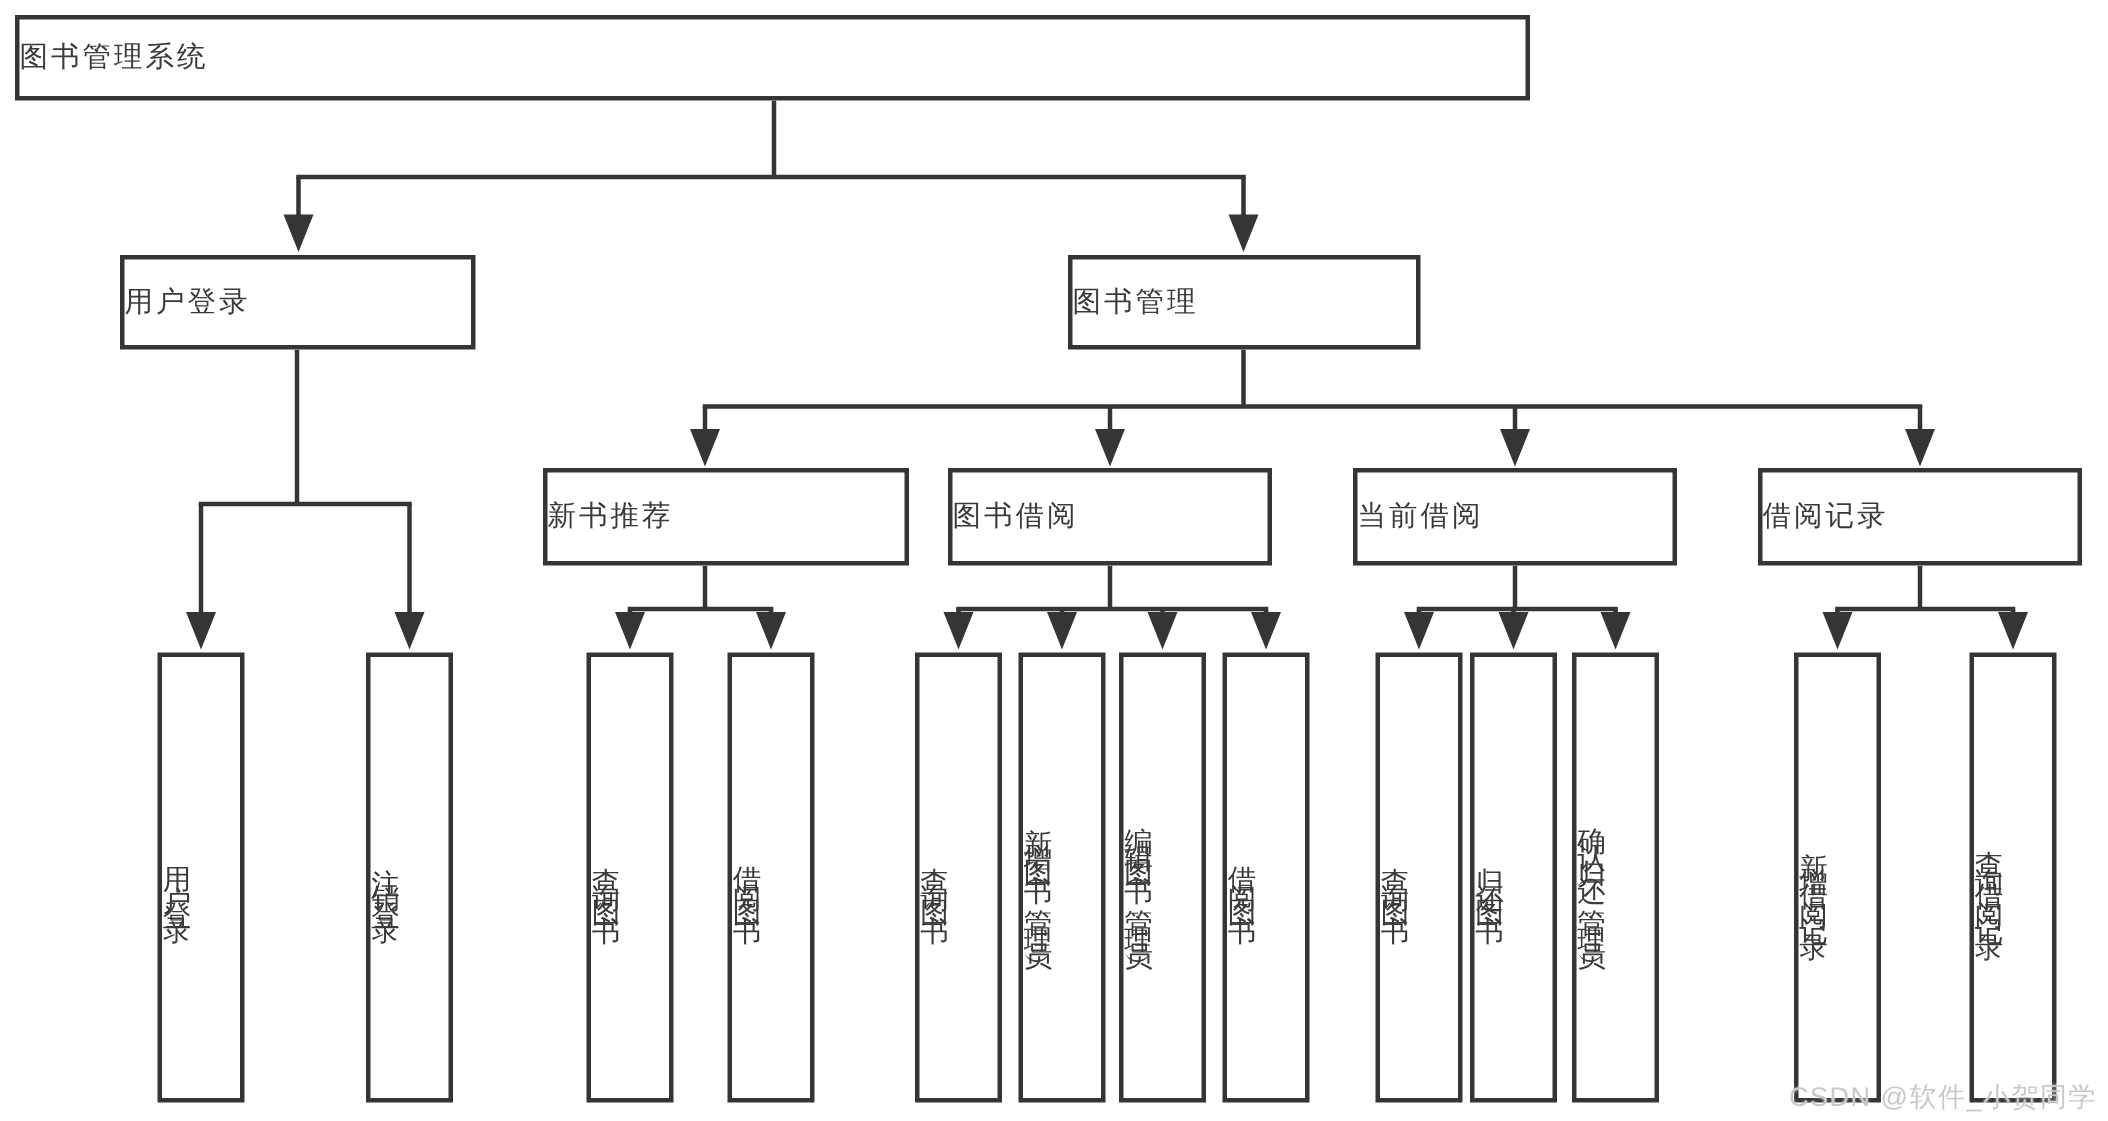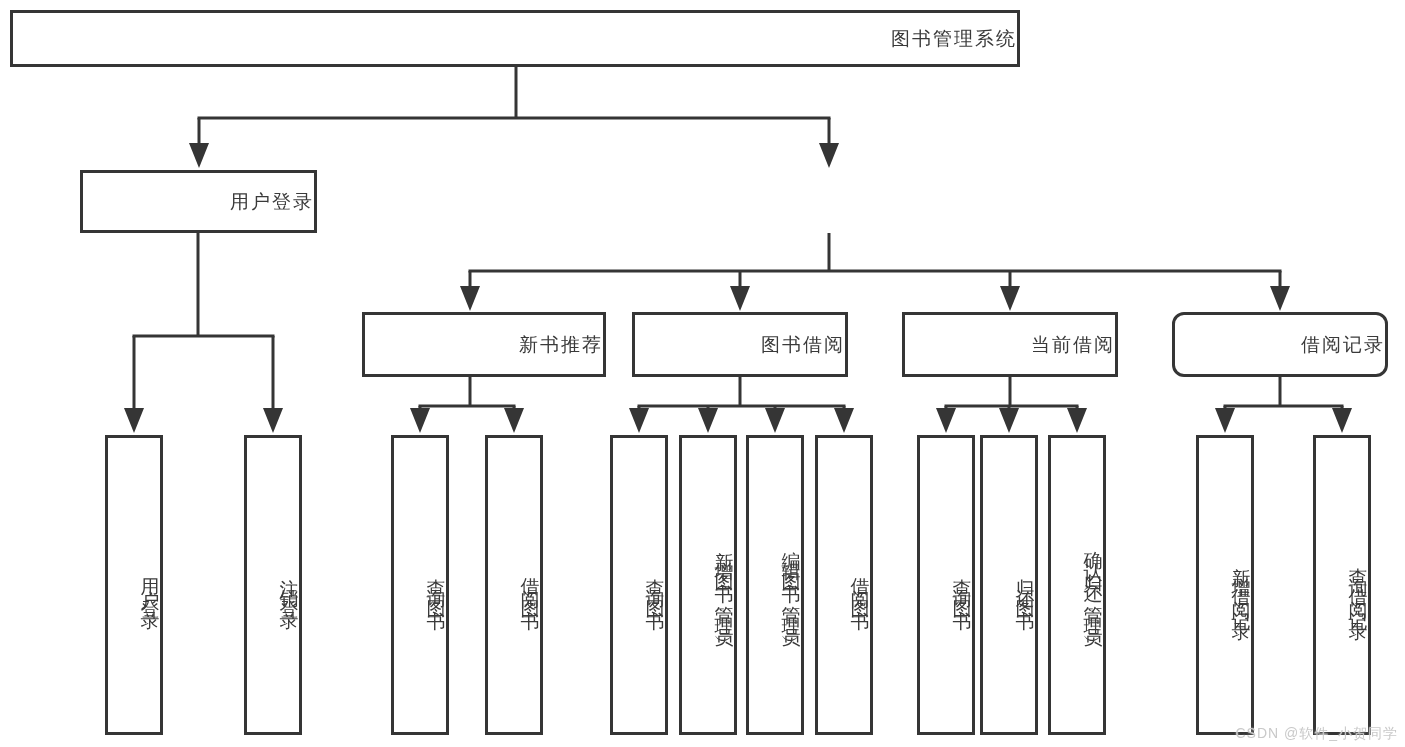--- a/index.html
+++ b/index.html
@@ -24,21 +24,21 @@
     z-index: 1;
   }
   .node {
     position: absolute;
     box-sizing: border-box;
     border: 3px solid var(--line, #353535);
     background: #ffffff;
     color: var(--text, #3a3a3a);
     display: flex;
     align-items: center;
-    justify-content: flex-end;
+    justify-content: flex-start;
     z-index: 2;
     font-size: 19px;
     letter-spacing: 2px;
     line-height: 1;
   }
   .leaf {
     font-size: 19px;
   }
   .leaf .vtext {
     display: inline-block;
@@ -46,21 +46,21 @@
     text-orientation: mixed;
     letter-spacing: 11px;
     line-height: 1;
     white-space: nowrap;
   }
   .watermark {
     position: absolute;
     right: 7px;
     bottom: 4px;
     z-index: 6;
-    font-size: 14px;
+    font-size: 18px;
     letter-spacing: 1px;
     color: var(--wm, #c9c9c9);
     text-shadow: 0 0 2px rgba(255,255,255,0.85);
     font-family: "Liberation Sans", sans-serif;
   }
 </style>
 </head>
 <body>
 
 <div class="stage" style="--line: #353535; --text: #3a3a3a; --bg: #ffffff; --wm: #c9c9c9;">
@@ -120,31 +120,34 @@
       <polygon points="1332,408 1352,408 1342,433" fill="#353535"></polygon>
     </svg>
 
   <div class="node" style="left:10px; top:10px; width:1010px; height:57px;">
     <span>图书管理系统</span>
   </div>
 
   <div class="node" style="left:80px; top:170px; width:237px; height:63px;">
     <span>用户登录</span>
   </div>
+  <div class="node" style="left:712px; top:170px; width:235px; height:63px;">
+    <span>图书管理</span>
+  </div>
 
   <div class="node" style="left:362px; top:312px; width:244px; height:65px;">
     <span>新书推荐</span>
   </div>
   <div class="node" style="left:902px; top:312px; width:216px; height:65px;">
     <span>当前借阅</span>
   </div>
   <div class="node" style="left:632px; top:312px; width:216px; height:65px;">
     <span>图书借阅</span>
   </div>
-  <div class="node" style="left:1172px; top:312px; width:216px; height:65px;border-radius:12px;">
+  <div class="node" style="left:1172px; top:312px; width:216px; height:65px;">
     <span>借阅记录</span>
   </div>
 
   <div class="node leaf" style="left:105px; top:435px; width:58px; height:300px;">
     <span class="vtext">用户登录</span>
   </div>
   <div class="node leaf" style="left:244px; top:435px; width:58px; height:300px;">
     <span class="vtext">注销登录</span>
   </div>
   <div class="node leaf" style="left:391px; top:435px; width:58px; height:300px;">

